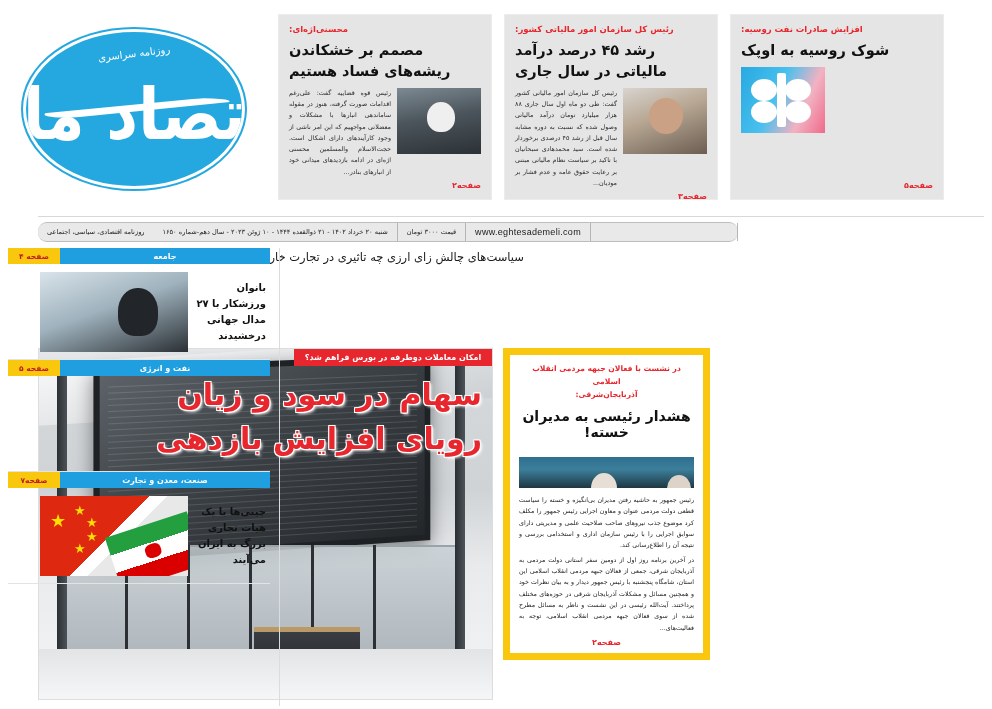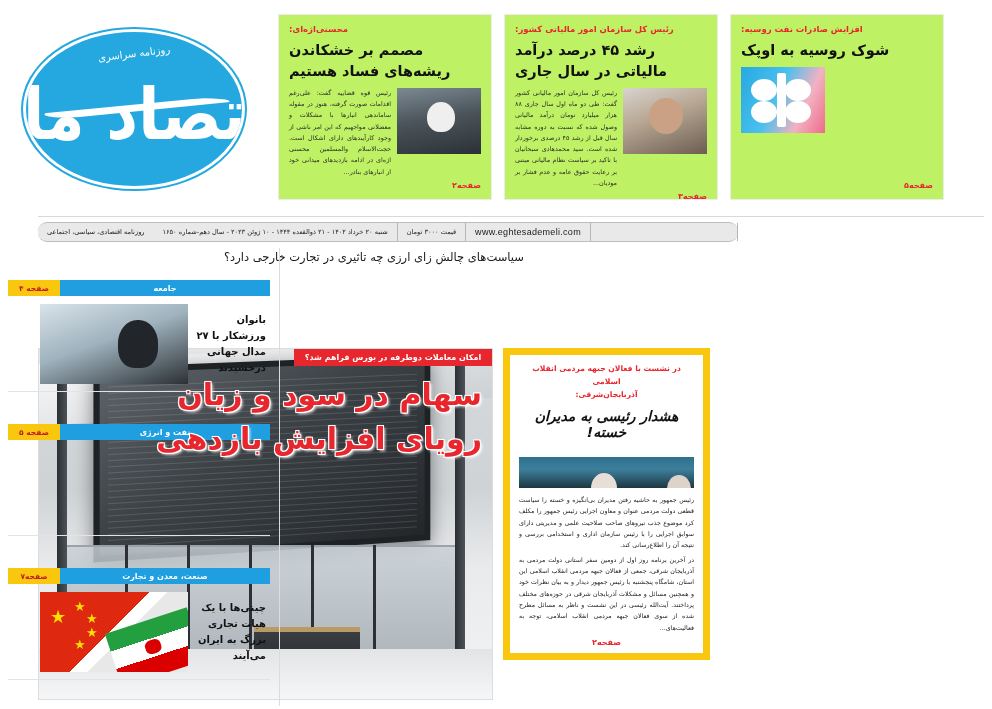--- a/index.html
+++ b/index.html
@@ -45,21 +45,21 @@
   }
   .logo-swoosh {
     position:absolute; width:186px; height:12px; left:18px; top:70px;
     background:#ffffff; border-radius:50%/80%;
     transform: rotate(-4deg);
     clip-path: polygon(0% 40%, 100% 0%, 100% 55%, 0% 100%);
   }
 
   .top-boxes { display:flex; flex-direction:row-reverse; gap:12px; padding:14px 0 0 10px; }
   .tbox {
-    width: 214px; height: 186px; background:#bef264; padding:9px 10px;
+    width: 214px; height: 186px; background:#e5e5e5; padding:9px 10px;
     display:flex; flex-direction:column;
     border:1px solid #ececec;
   }
   .kicker { color:#e8262d; font-size:8.5px; font-weight:700; text-align:left; margin-bottom:5px; line-height:1.3; }
   .thead { color:#111; font-size:14.5px; font-weight:700; text-align:left; line-height:1.45; margin-bottom:6px; }
   .tbody-wrap { display:flex; flex-direction:row-reverse; gap:6px; flex:1; }
   .tbody { font-size:6.4px; line-height:1.75; color:#2b2b2b; text-align:justify; flex:1; }
   .tphoto { width:84px; height:66px; flex:0 0 84px; background:#ccc; }
   .tphoto.opec {
     background: linear-gradient(115deg,#27a9e1 0%, #49c0ee 42%, #f2b2c2 72%, #ef6a8a 100%);
@@ -158,34 +158,34 @@
     color:#e8262d; font-size:30px; font-weight:700; line-height:1.45;
     text-align:right; text-shadow: 0 0 2px #fff, 1px 1px 0 #fff, -1px -1px 0 #fff, 1px -1px 0 #fff, -1px 1px 0 #fff, 2px 2px 3px rgba(255,255,255,.9);
   }
 
   
   .ycol {
     width:207px; height:312px; border:7px solid #f9c80e; background:#fff;
     padding:8px 9px 6px; display:flex; flex-direction:column;
   }
   .ykicker { color:#e8262d; font-size:7.6px; font-weight:700; text-align:center; line-height:1.7; }
-  .yhead { font-size:14px; font-weight:700; color:#111; text-align:center; margin:6px 0 17px;font-style:italic; }
+  .yhead { font-size:14px; font-weight:700; color:#111; text-align:center; margin:6px 0 17px; }
   .yphoto {
     width:100%; height:78px; background:linear-gradient(180deg,#2e6f8e 0%, #3c7f9b 40%, #1e3742 100%);
     position:relative; overflow:hidden; margin-bottom:6px;
   }
   .yphoto::before{ content:""; position:absolute; left:72px; top:16px; width:26px; height:30px; border-radius:50%; background:#e7dfd6; }
   .yphoto::after{ content:""; position:absolute; left:148px; top:18px; width:24px; height:28px; border-radius:50%; background:#ddd3c9; }
   .ybody { font-size:6.3px; line-height:1.8; color:#242424; text-align:justify; flex:1; }
   .ybody p { margin-bottom:3px; }
   .yfoot { color:#e8262d; font-size:8px; font-weight:700; text-align:center; margin-top:2px; }
 
   
   .sidebar { position:absolute; right:722px; top:248px; width:262px; height:458px; }
-  .sb-item { height:112px; border-bottom:1px solid #e3e3e3; padding-bottom:4px;margin-top:32px; }
+  .sb-item { height:112px; border-bottom:1px solid #e3e3e3; padding-bottom:4px; }
   .sb-head { display:flex; flex-direction:row-reverse; height:16px; margin-bottom:6px; }
   .sb-title {
     flex:1; background:#1f9fe0; color:#fff; font-size:8px; font-weight:700;
     display:flex; align-items:center; justify-content:center;
   }
   .sb-page {
     width:52px; background:#f9c80e; color:#c01c22; font-size:7.5px; font-weight:700;
     display:flex; align-items:center; justify-content:center;
   }
   .sb-row { display:flex; flex-direction:row-reverse; gap:8px; align-items:center; height:84px; padding-right:4px;padding-left:32px;}

